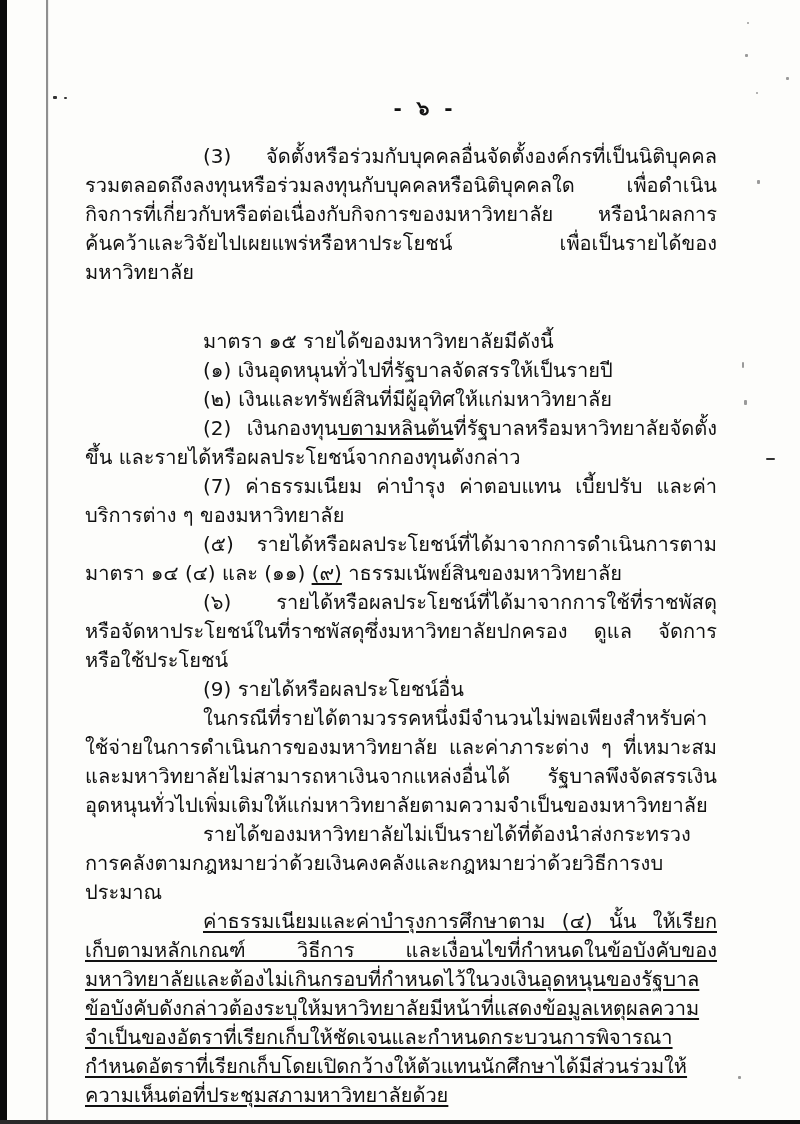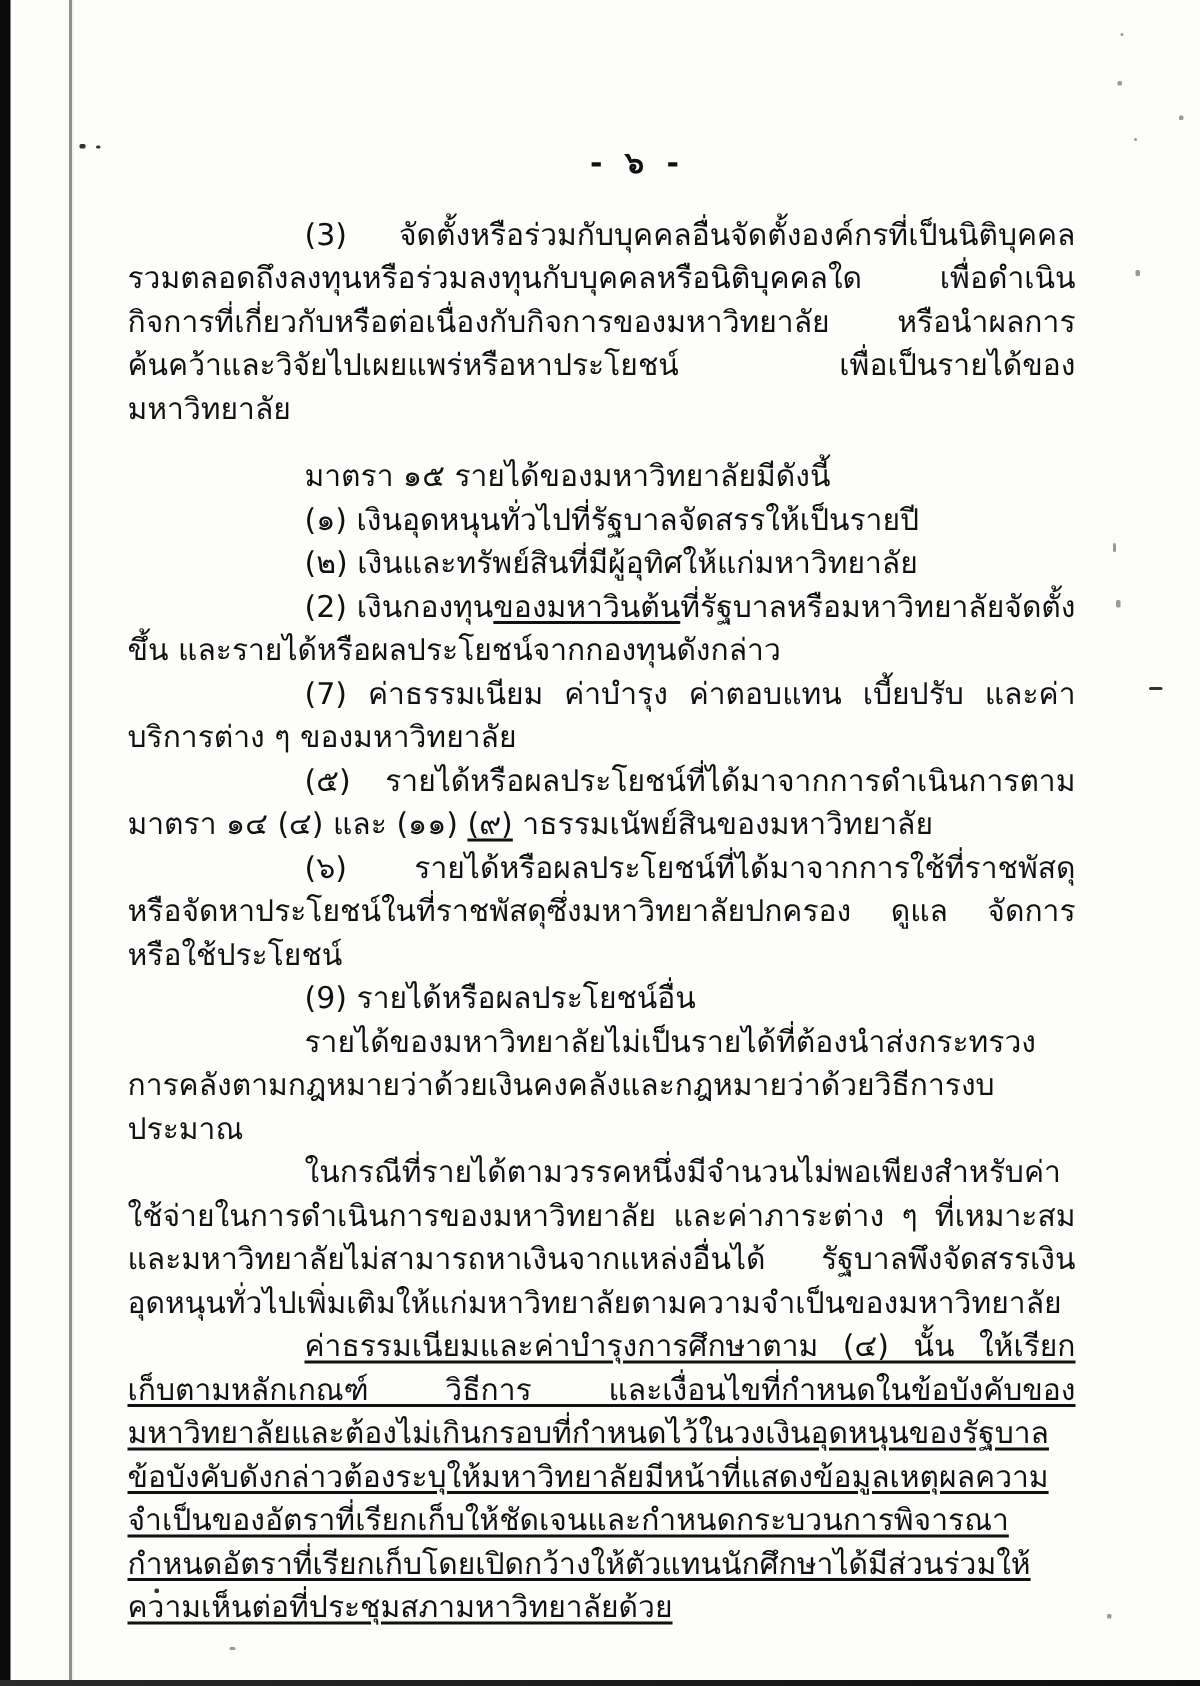--- a/index.html
+++ b/index.html
@@ -61,21 +61,21 @@
     font-size: 20px;
     line-height: 29px;
     text-align: justify;
     font-weight: 500;
   }
   .para {
     margin: 0;
     text-indent: 118px;
   }
   .para.space-before {
-    margin-top: 16px;
+    margin-top: 40px;
   }
   .u {
     text-decoration: underline;
     text-decoration-thickness: 1.5px;
     text-underline-offset: 3px;
   }
   
   .speck {
     position: absolute;
     background: #333;
@@ -88,27 +88,27 @@
 
 <div class="scan-page">
 
   <div class="page-number">- ๖ -</div>
 
   <div class="document-body">
       <p class="para"><span>(3) จัดตั้งหรือร่วมกับบุคคลอื่นจัดตั้งองค์กรที่เป็นนิติบุคคล รวมตลอดถึงลงทุนหรือร่วมลงทุนกับบุคคลหรือนิติบุคคลใด เพื่อดำเนินกิจการที่เกี่ยวกับหรือต่อเนื่องกับกิจการของมหาวิทยาลัย หรือนำผลการค้นคว้าและวิจัยไปเผยแพร่หรือหาประโยชน์ เพื่อเป็นรายได้ของมหาวิทยาลัย</span></p>
       <p class="para space-before"><span>มาตรา ๑๕  รายได้ของมหาวิทยาลัยมีดังนี้</span></p>
       <p class="para"><span>(๑) เงินอุดหนุนทั่วไปที่รัฐบาลจัดสรรให้เป็นรายปี</span></p>
       <p class="para"><span>(๒) เงินและทรัพย์สินที่มีผู้อุทิศให้แก่มหาวิทยาลัย</span></p>
-      <p class="para"><span>(2) เงินกองทุน</span><span class="u">ของมหาวินต้น</span><span>ที่รัฐบาลหรือมหาวิทยาลัยจัดตั้งขึ้น และรายได้หรือผลประโยชน์จากกองทุนดังกล่าว</span></p>
+      <p class="para"><span>(2) เงินกองทุน</span><span class="u">บตามหลินต้น</span><span>ที่รัฐบาลหรือมหาวิทยาลัยจัดตั้งขึ้น และรายได้หรือผลประโยชน์จากกองทุนดังกล่าว</span></p>
       <p class="para"><span>(7) ค่าธรรมเนียม ค่าบำรุง ค่าตอบแทน เบี้ยปรับ และค่าบริการต่าง ๆ ของมหาวิทยาลัย</span></p>
       <p class="para"><span>(๕) รายได้หรือผลประโยชน์ที่ได้มาจากการดำเนินการตามมาตรา ๑๔ (๔) และ (๑๑) </span><span class="u">(๙)</span><span> าธรรมเนัพย์สินของมหาวิทยาลัย</span></p>
       <p class="para"><span>(๖) รายได้หรือผลประโยชน์ที่ได้มาจากการใช้ที่ราชพัสดุ หรือจัดหาประโยชน์ในที่ราชพัสดุซึ่งมหาวิทยาลัยปกครอง ดูแล จัดการ หรือใช้ประโยชน์</span></p>
       <p class="para"><span>(9) รายได้หรือผลประโยชน์อื่น</span></p>
+      <p class="para"><span>ในกรณีที่รายได้ตามวรรคหนึ่งมีจำนวนไม่พอเพียงสำหรับค่าใช้จ่ายในการดำเนินการของมหาวิทยาลัย และค่าภาระต่าง ๆ ที่เหมาะสม และมหาวิทยาลัยไม่สามารถหาเงินจากแหล่งอื่นได้ รัฐบาลพึงจัดสรรเงินอุดหนุนทั่วไปเพิ่มเติมให้แก่มหาวิทยาลัยตามความจำเป็นของมหาวิทยาลัย</span></p>
       <p class="para"><span>รายได้ของมหาวิทยาลัยไม่เป็นรายได้ที่ต้องนำส่งกระทรวงการคลังตามกฎหมายว่าด้วยเงินคงคลังและกฎหมายว่าด้วยวิธีการงบประมาณ</span></p>
-      <p class="para"><span>ในกรณีที่รายได้ตามวรรคหนึ่งมีจำนวนไม่พอเพียงสำหรับค่าใช้จ่ายในการดำเนินการของมหาวิทยาลัย และค่าภาระต่าง ๆ ที่เหมาะสม และมหาวิทยาลัยไม่สามารถหาเงินจากแหล่งอื่นได้ รัฐบาลพึงจัดสรรเงินอุดหนุนทั่วไปเพิ่มเติมให้แก่มหาวิทยาลัยตามความจำเป็นของมหาวิทยาลัย</span></p>
       <p class="para"><span class="u">ค่าธรรมเนียมและค่าบำรุงการศึกษาตาม (๔) นั้น ให้เรียกเก็บตามหลักเกณฑ์ วิธีการ และเงื่อนไขที่กำหนดในข้อบังคับของมหาวิทยาลัยและต้องไม่เกินกรอบที่กำหนดไว้ในวงเงินอุดหนุนของรัฐบาล ข้อบังคับดังกล่าวต้องระบุให้มหาวิทยาลัยมีหน้าที่แสดงข้อมูลเหตุผลความจำเป็นของอัตราที่เรียกเก็บให้ชัดเจนและกำหนดกระบวนการพิจารณากำหนดอัตราที่เรียกเก็บโดยเปิดกว้างให้ตัวแทนนักศึกษาได้มีส่วนร่วมให้ความเห็นต่อที่ประชุมสภามหาวิทยาลัยด้วย</span></p>
     </div>
 
   <div class="scan-edge-left"></div>
   <div class="fold-line"></div>
   <div class="scan-edge-bottom"></div>
 
   <div class="speck" style="left:53px;  top:96px;  width:4px; height:3px;"></div>
   <div class="speck" style="left:64px;  top:97px;  width:3px; height:2px;"></div>
   <div class="speck faint" style="left:747px; top:22px;  width:2px; height:2px;"></div>

